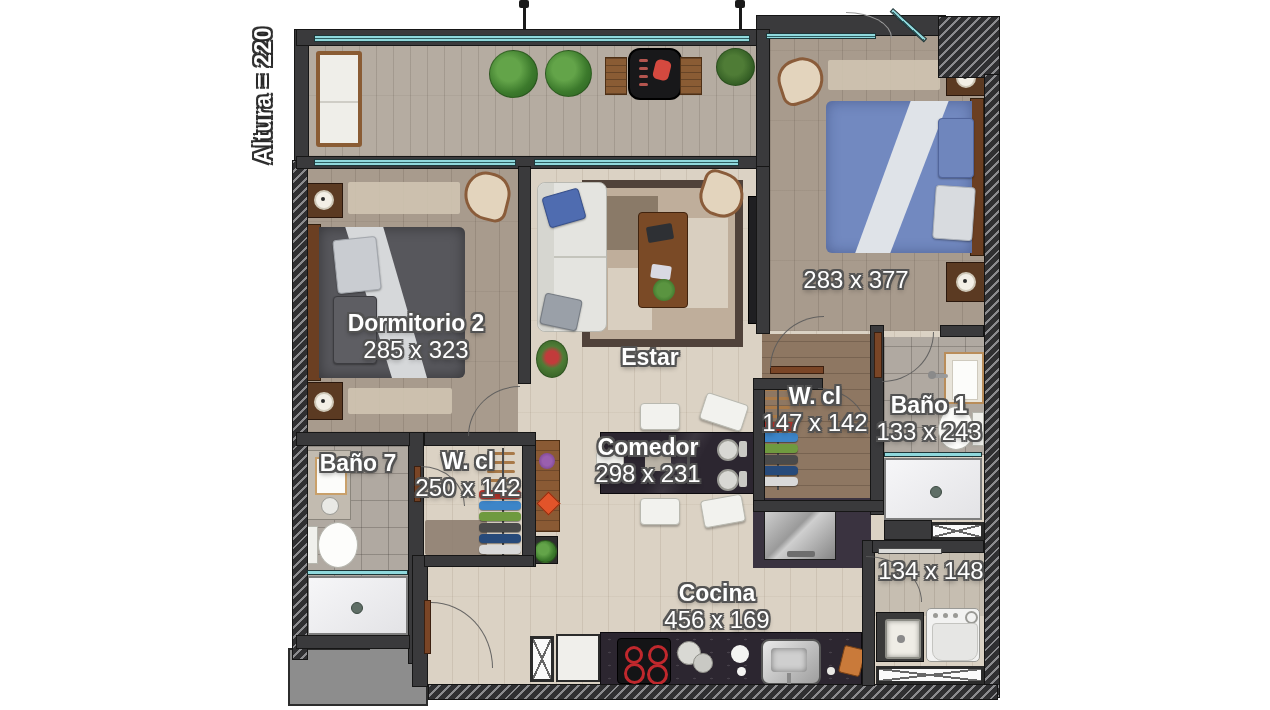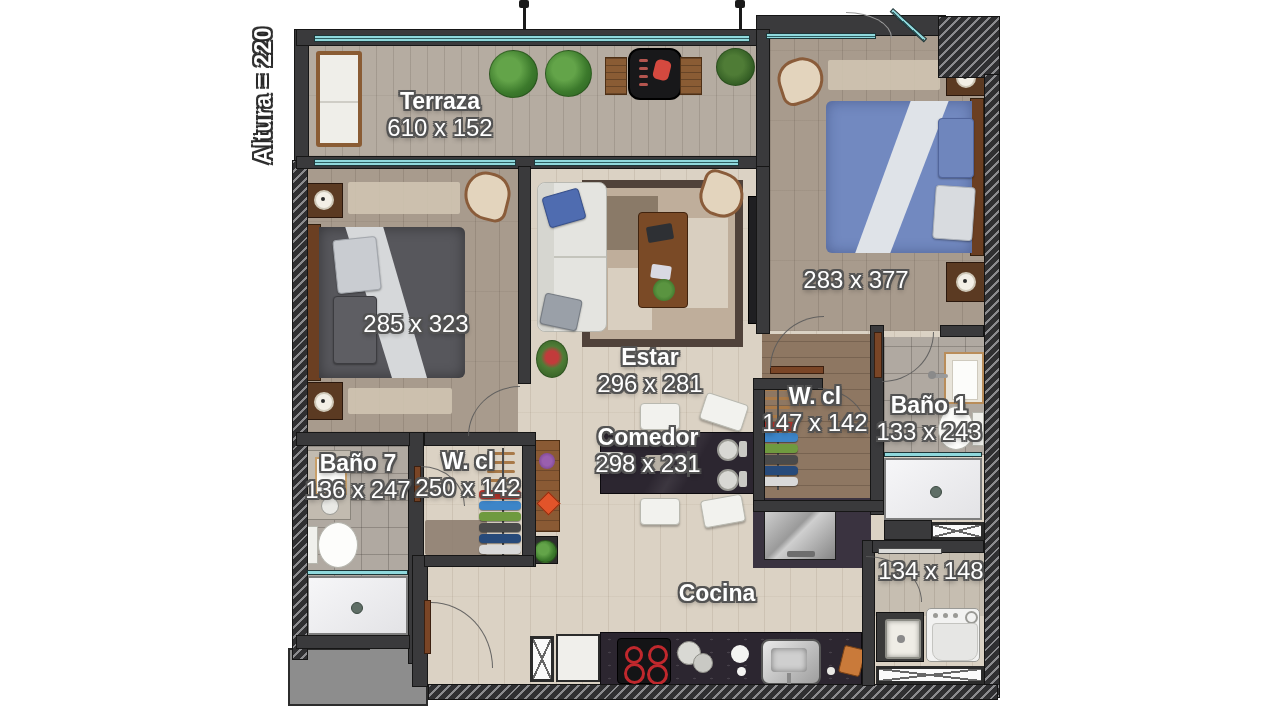--- a/index.html
+++ b/index.html
@@ -316,54 +316,50 @@
   <div class="arc tr" style="left:431px;top:602px;width:62px;height:66px;"></div>
   <div class="arc tr" style="left:866px;top:556px;width:56px;height:46px;"></div>
 
   <div class="fur" style="left:519px;top:0;width:10px;height:8px;background:#1a1a1a;border-radius:2px;z-index:3;"></div>
   <div class="fur" style="left:523px;top:8px;width:3px;height:22px;background:#1a1a1a;z-index:3;"></div>
   <div class="fur" style="left:735px;top:0;width:10px;height:8px;background:#1a1a1a;border-radius:2px;z-index:3;"></div>
   <div class="fur" style="left:739px;top:8px;width:3px;height:22px;background:#1a1a1a;z-index:3;"></div>
 
   <div class="altura">Altura = 220</div>
 
-  <div class="lbl" style="left:440px;top:88px;width:200px;">
-    <div class="lname">Terraza</div>
-    <div class="ldim">610 x 152</div>
-  </div>
   <div class="lbl" style="left:856px;top:266px;width:220px;">
     <div class="ldim">283 x 377</div>
   </div>
   <div class="lbl" style="left:416px;top:310px;width:220px;">
+    <div class="lname">Dormitorio 2</div>
     <div class="ldim">285 x 323</div>
   </div>
   <div class="lbl" style="left:650px;top:344px;width:180px;">
     <div class="lname">Estar</div>
-    <div class="ldim">296 x 281</div>
   </div>
   <div class="lbl" style="left:815px;top:383px;width:150px;">
     <div class="lname">W. cl</div>
     <div class="ldim">147 x 142</div>
   </div>
   <div class="lbl" style="left:929px;top:392px;width:160px;">
     <div class="lname">Baño 1</div>
     <div class="ldim">133 x 243</div>
   </div>
   <div class="lbl" style="left:358px;top:450px;width:160px;">
     <div class="lname">Baño 7</div>
-    <div class="ldim">136 x 247</div>
   </div>
   <div class="lbl" style="left:468px;top:448px;width:150px;">
     <div class="lname">W. cl</div>
     <div class="ldim">250 x 142</div>
   </div>
-  <div class="lbl" style="left:648px;top:424px;width:180px;">
+  <div class="lbl" style="left:648px;top:434px;width:180px;">
     <div class="lname">Comedor</div>
     <div class="ldim">298 x 231</div>
   </div>
   <div class="lbl" style="left:717px;top:580px;width:180px;">
     <div class="lname">Cocina</div>
+    <div class="ldim">456 x 169</div>
   </div>
   <div class="lbl" style="left:931px;top:557px;width:150px;">
     <div class="ldim">134 x 148</div>
   </div>
 
 </div>
 
 </body></html>

